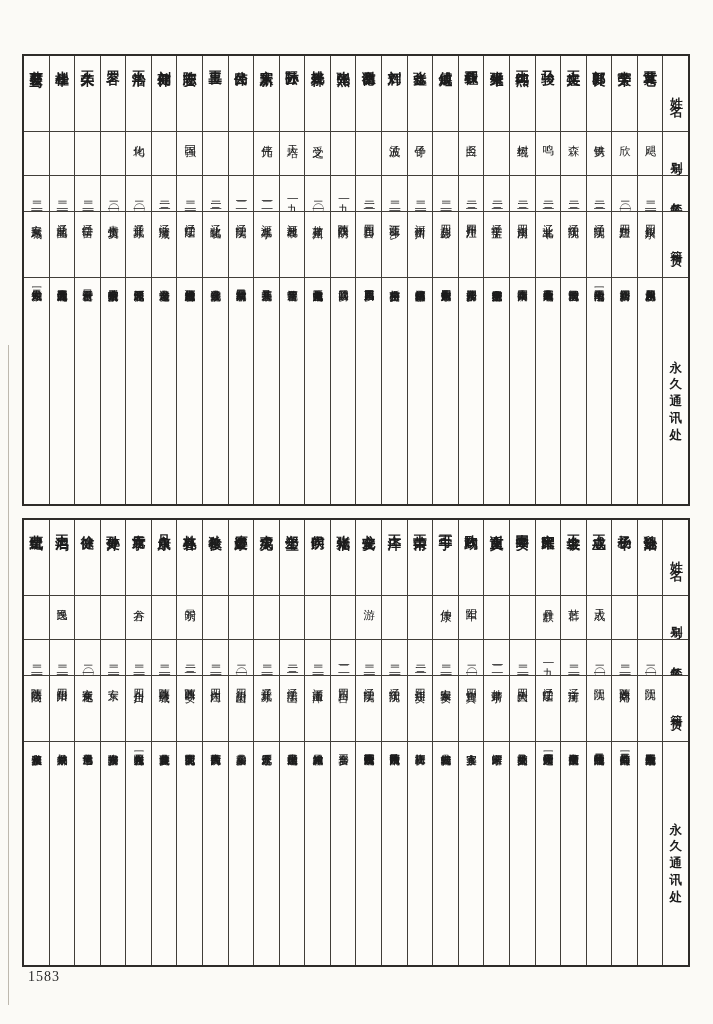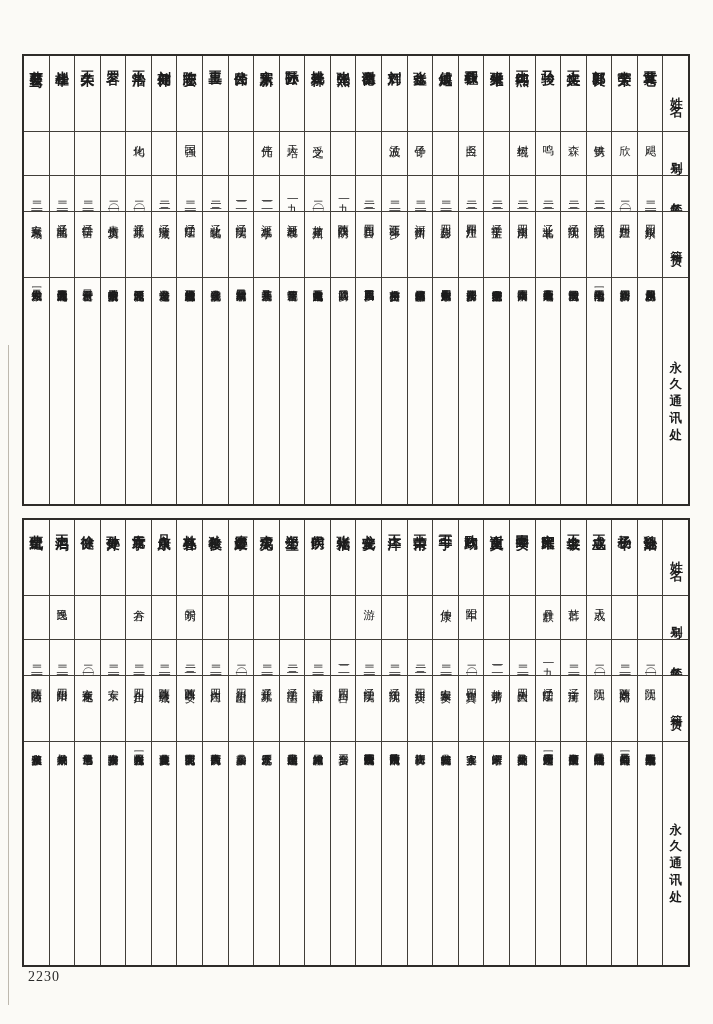--- a/index.html
+++ b/index.html
@@ -1009,14 +1009,14 @@
         </div>
     <div class="cell native">
           <span class="vtext">陕西高陵</span>
         </div>
     <div class="cell addr">
           <span class="vtext">长安草滩镇义和永</span>
         </div>
   </div>
 </div>
 
-  <div class="page-number">2230</div>
+  <div class="page-number">1583</div>
 </div>
 
 </body></html>

